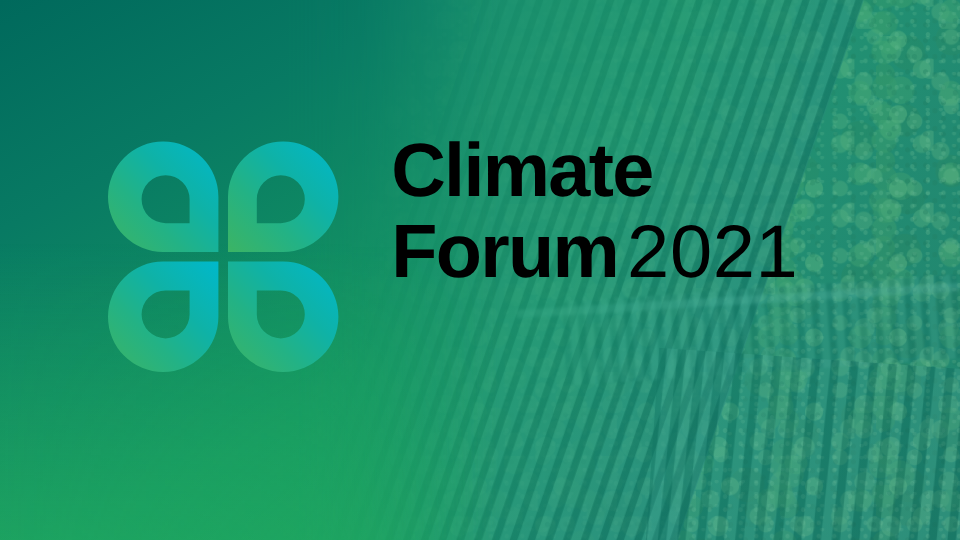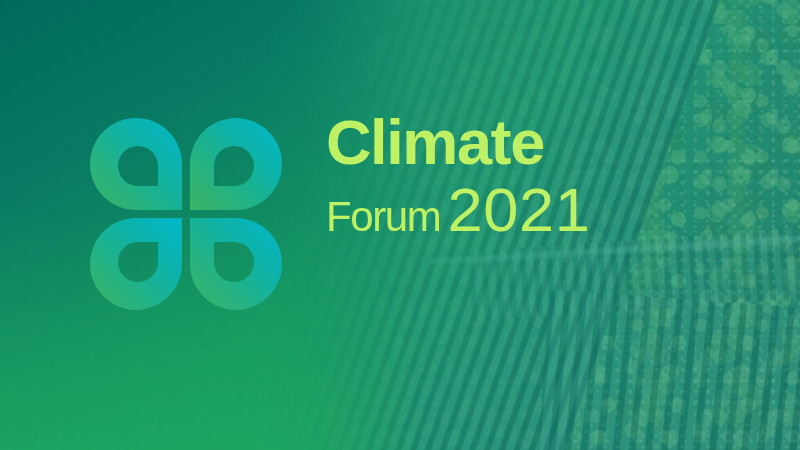--- a/index.html
+++ b/index.html
@@ -206,38 +206,38 @@
   .logo svg { display: block; width: 100%; height: 100%; }
 
   
   .wordmark {
     position: absolute;
     left: 326px;
     top: 112px;
     width: 430px;
   }
   .line {
-    color: #bef264;
+    color: #000000;
     line-height: 0.96;
     white-space: nowrap;
   }
   .line-1, .line-2 {
     font-size: 63px;
     font-weight: 700;
     letter-spacing: -1.4px;
   }
   .line-2 { margin-top: 8px; }
   .line-3 {
     margin-top: 8px;
     display: flex;
     align-items: baseline;
   }
   .word-forum {
-    font-size: 42px;
-    font-weight: 400;
+    font-size: 63px;
+    font-weight: 700;
     letter-spacing: -1.4px;
   }
   .word-year {
     font-size: 62px;
     font-weight: 300;
     letter-spacing: 0.5px;
     margin-left: 9px;
     transform: scaleX(1.02);
     transform-origin: left baseline;
   }

